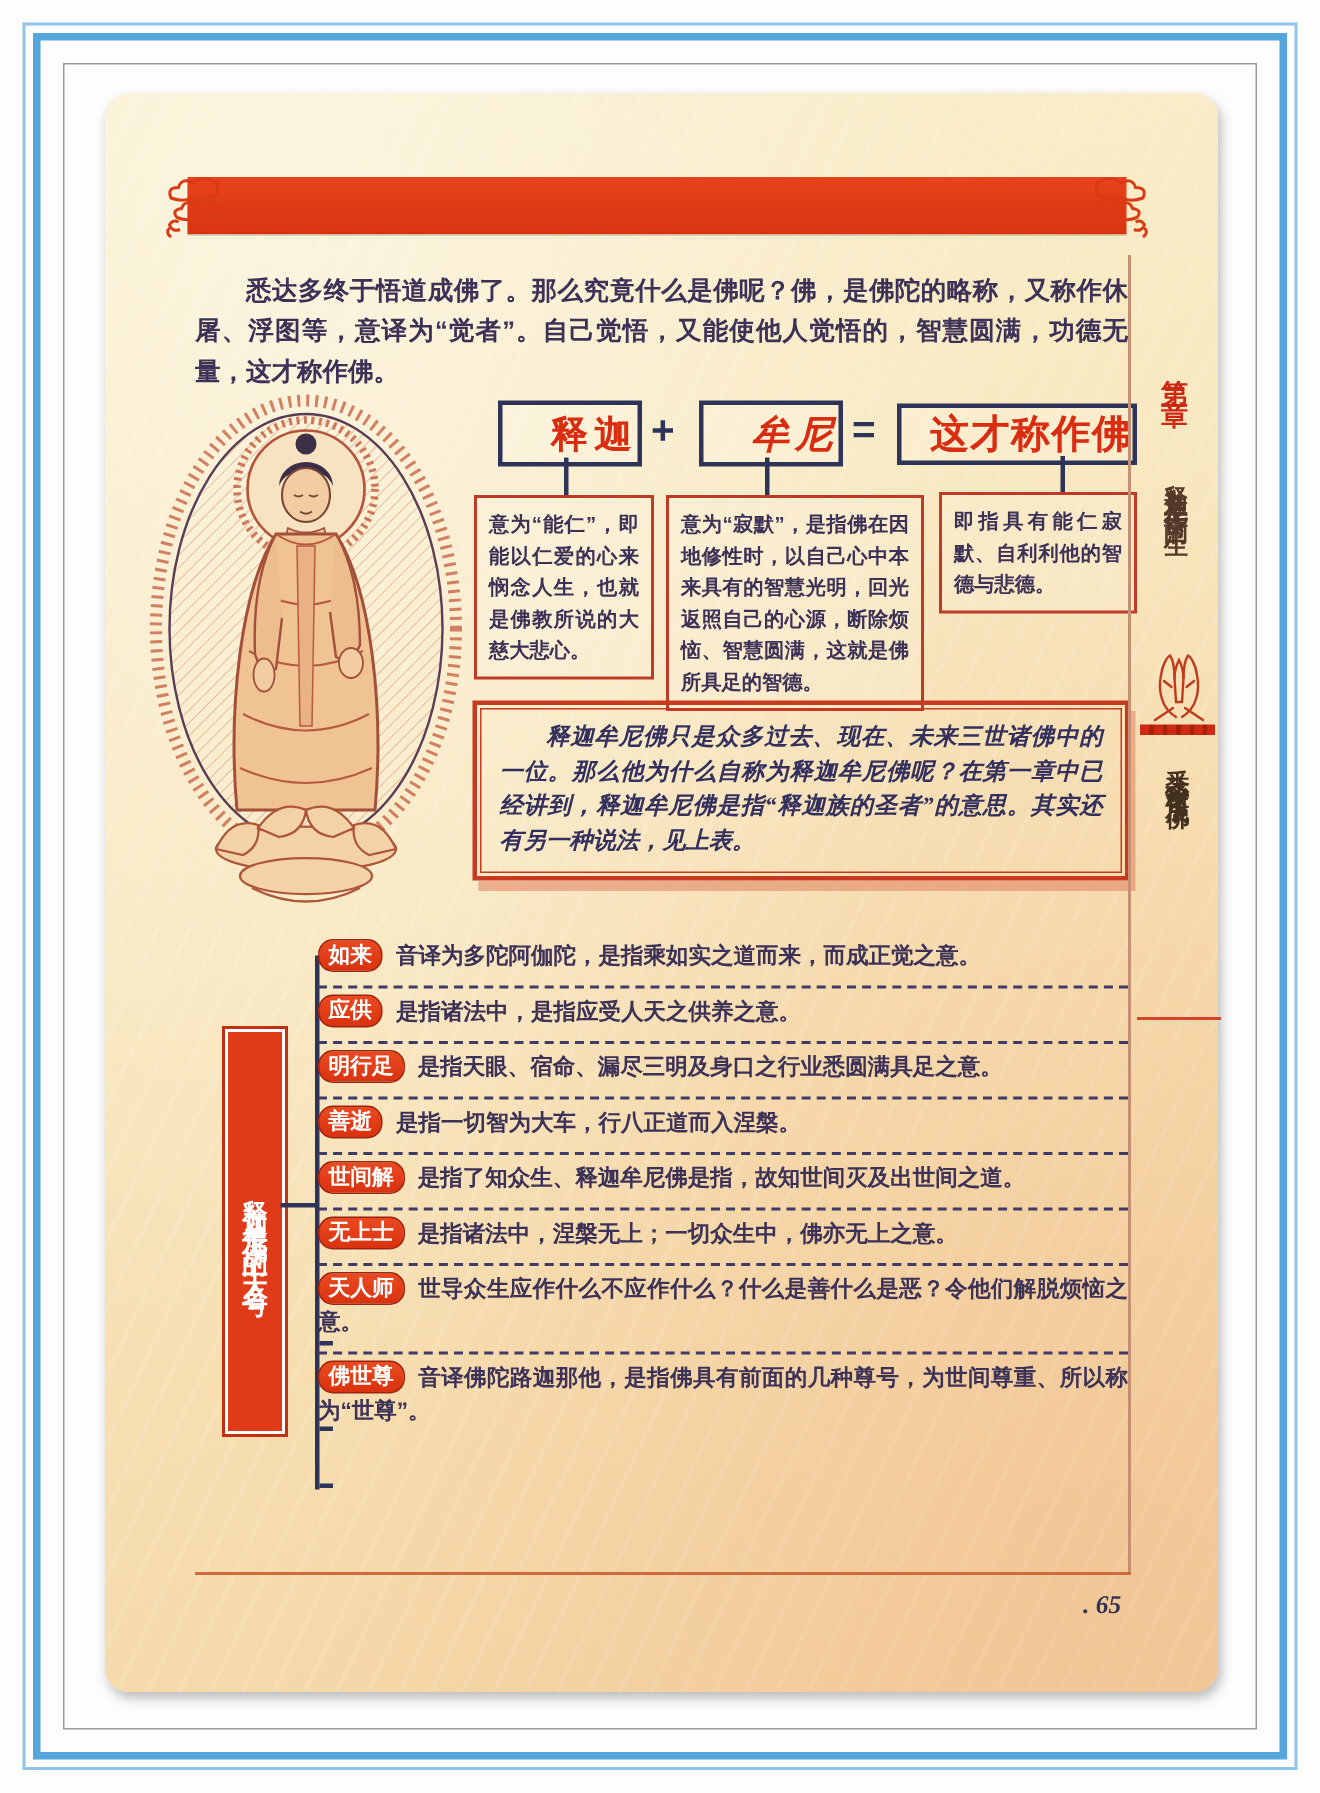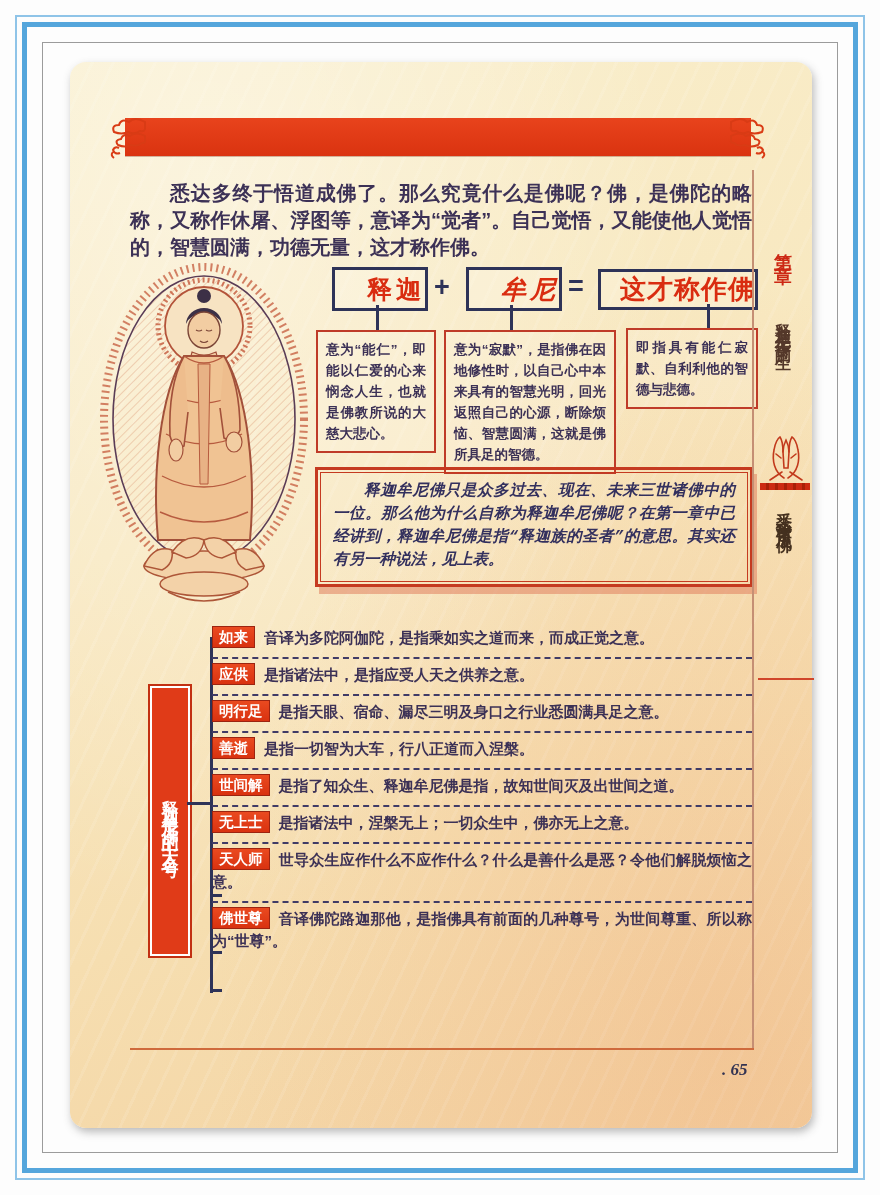--- a/index.html
+++ b/index.html
@@ -23,49 +23,49 @@
     box-shadow:2px 4px 8px rgba(60,60,60,.35);
   }
   .abs{position:absolute;}
   
   .banner{left:55px;top:56px;width:626px;height:38px;background:linear-gradient(180deg,#e8431c,#da3310);
     display:flex;align-items:center;justify-content:center;box-shadow:0 1px 0 rgba(120,30,10,.3);}
   .banner-title{color:#fff;font-size:29px;font-weight:bold;letter-spacing:10px;text-indent:10px;
     text-shadow:0 1px 1px rgba(120,20,5,.5);}
   .cloud{width:46px;height:46px;}
   
-  .intro{left:60px;top:118px;width:622px;font-size:20px;line-height:27px;color:#3c3156;
+  .intro{left:60px;top:118px;width:622px;font-size:17px;line-height:27px;color:#3c3156;
     font-weight:600;text-indent:2em;text-align:justify;}
   
   .eqbox{border:3px solid #2e3358;background:rgba(255,252,240,.25);display:flex;align-items:center;justify-content:flex-end;}
   .eqbox .t{color:#d92c10;font-weight:bold;}
   .op{color:#2e3358;font-size:27px;font-weight:bold;}
   .conn{width:3px;background:#2e3358;}
   .note{border:2px solid #bf3b28;color:#3c3156;font-size:13.5px;line-height:21px;font-weight:600;
     padding:7px 8px;text-align:justify;background:rgba(255,250,238,.18);}
   
   .callout{left:245px;top:405px;width:432px;border:3px solid #c53a20;
     box-shadow:4px 7px 0 rgba(224,128,95,.55);}
   .callout-inner{border:1px solid #c53a20;margin:2px;padding:7px 12px 9px;
-    font-family:Liberation Mono, monospace;font-style:italic;font-weight:700;
+    font-family:Liberation Serif, serif;font-style:italic;font-weight:700;
     color:#33305e;font-size:15.5px;line-height:23px;text-indent:2em;text-align:justify;}
   
   .vlabel{left:78px;top:622px;width:40px;height:270px;background:#e03b18;border:2px solid #c23012;
     box-shadow:inset 0 0 0 2px #fff;display:flex;align-items:center;justify-content:center;}
   .vlabel span{writing-mode:vertical-rl;color:#fff;font-size:17px;font-weight:bold;letter-spacing:7px;}
   .bracket{left:140px;top:575px;width:3px;height:356px;background:#2e3358;}
   .bracket-conn{left:117px;top:740px;width:24px;height:3px;background:#2e3358;}
   .tick{left:143px;width:9px;height:3px;background:#2e3358;}
   .tenlist{left:142px;top:560px;width:540px;}
   .ten-item{padding:5px 0 8px;border-bottom:2px dashed #403b66;line-height:22px;
     font-size:15px;color:#3c3156;font-weight:600;text-align:justify;}
   .ten-item.two{padding-bottom:6px;}
   .ten-item.last{border-bottom:none;}
   .chip{display:inline-block;background:linear-gradient(180deg,#ea4a20,#d93210);color:#fff;
-    font-size:14.5px;font-weight:bold;padding:0 6px;line-height:20px;border-radius:0;
+    font-size:14.5px;font-weight:bold;padding:0 6px;line-height:20px;border-radius:10px;
     border:1px solid #9c2410;margin-right:9px;position:relative;top:-1px;white-space:nowrap;}
   
   .bottom-rule{left:60px;top:986px;width:624px;height:2px;background:#cf6a3c;}
   .pageno{left:652px;top:998px;font-family:"Liberation Serif","DejaVu Serif",serif;
     font-style:italic;font-size:17px;color:#333352;font-weight:600;}
   
   .margin-vline{left:682px;top:108px;width:2px;height:878px;background:#c58f74;}
   .vtext{writing-mode:vertical-rl;}
   .chapter-num{left:701px;top:176px;font-size:18px;font-weight:bold;color:#cc2814;letter-spacing:7px;}
   .chapter-title{left:702px;top:248px;font-size:16px;font-weight:bold;color:#54382a;letter-spacing:4px;}

